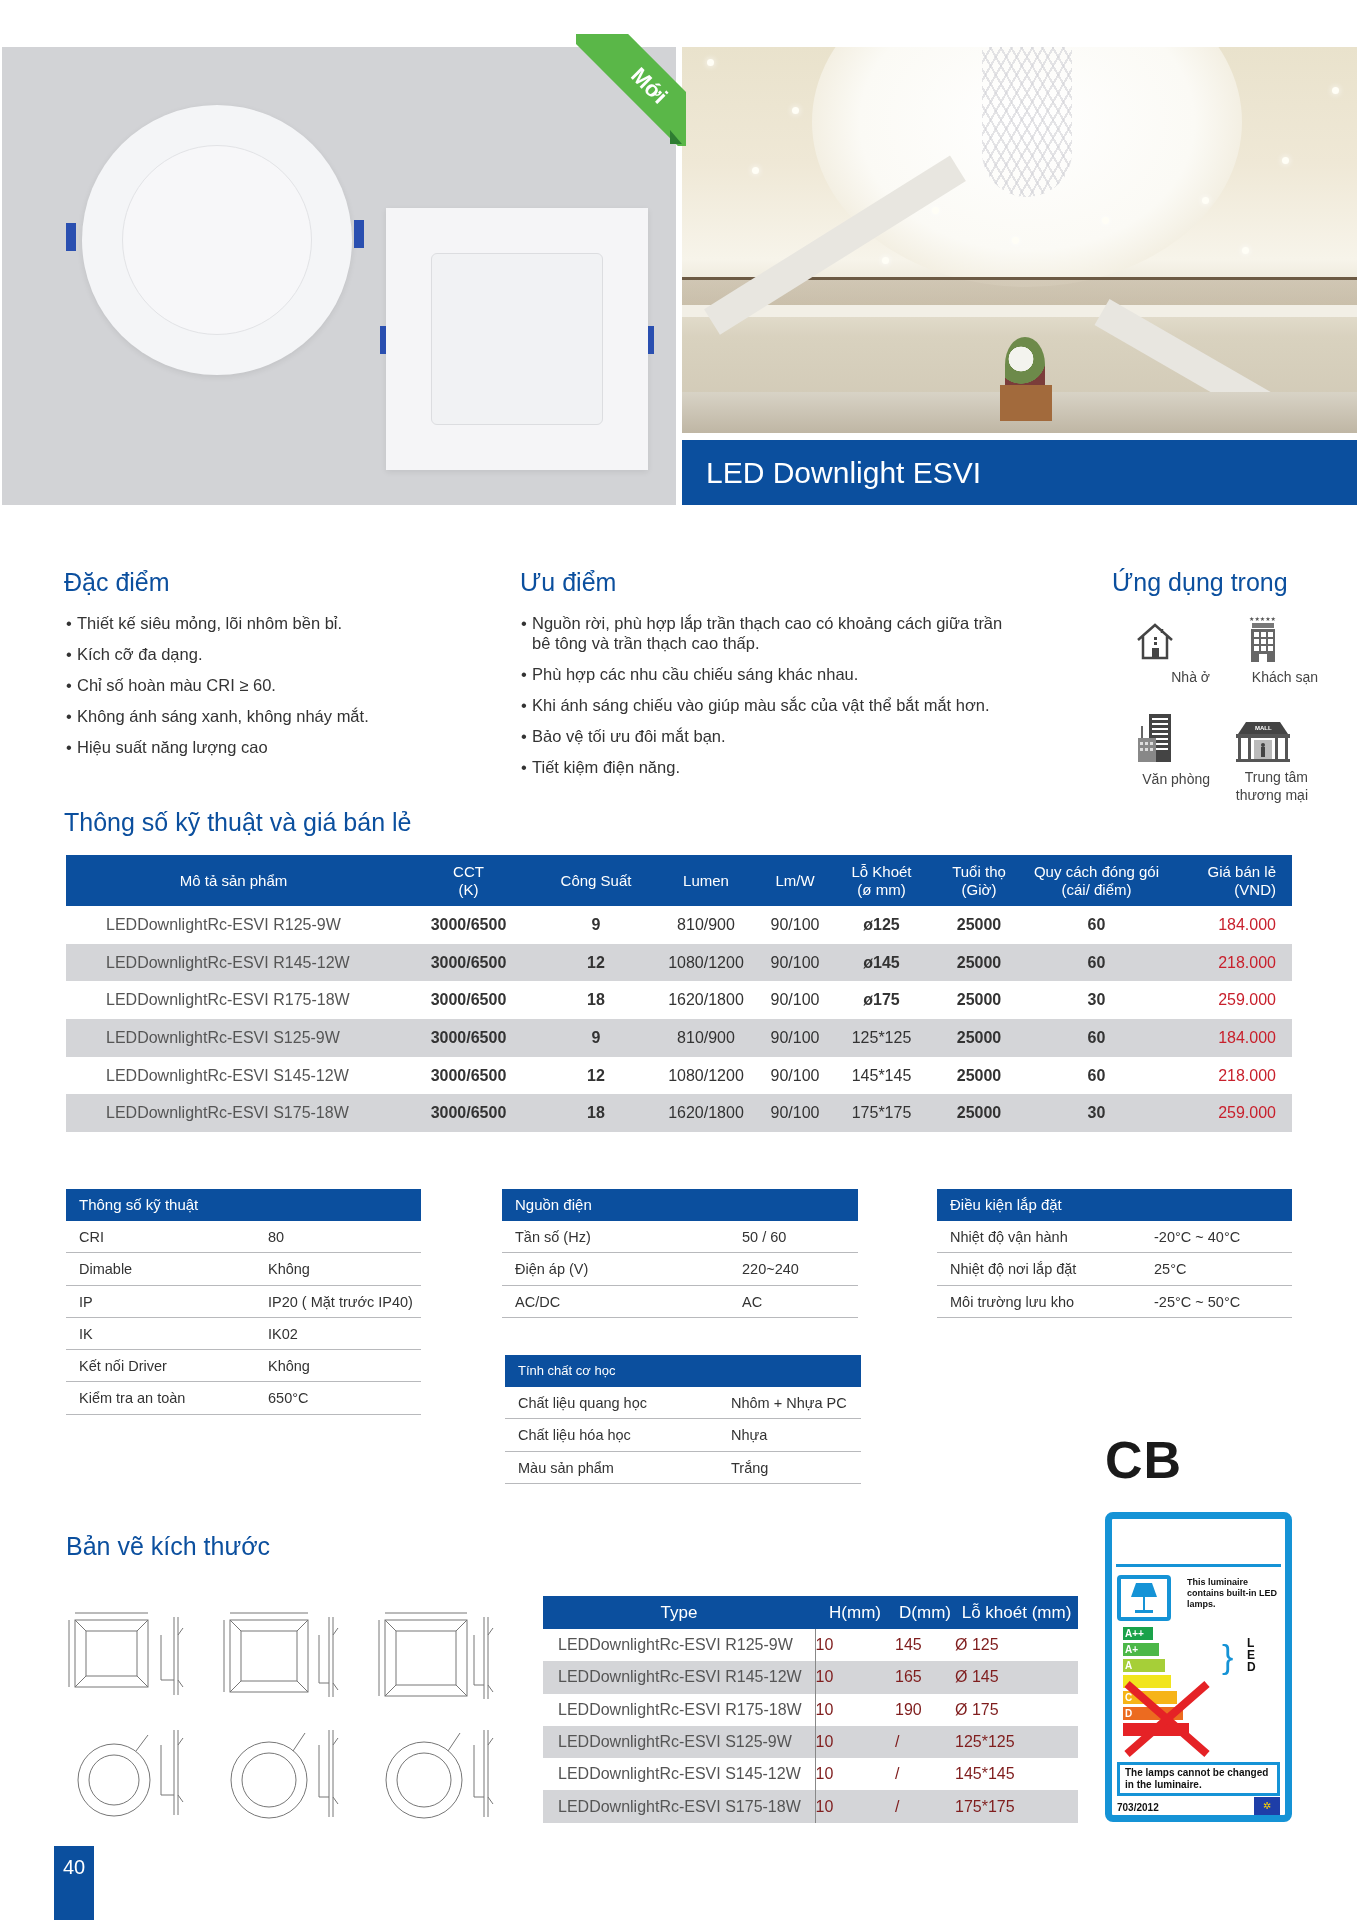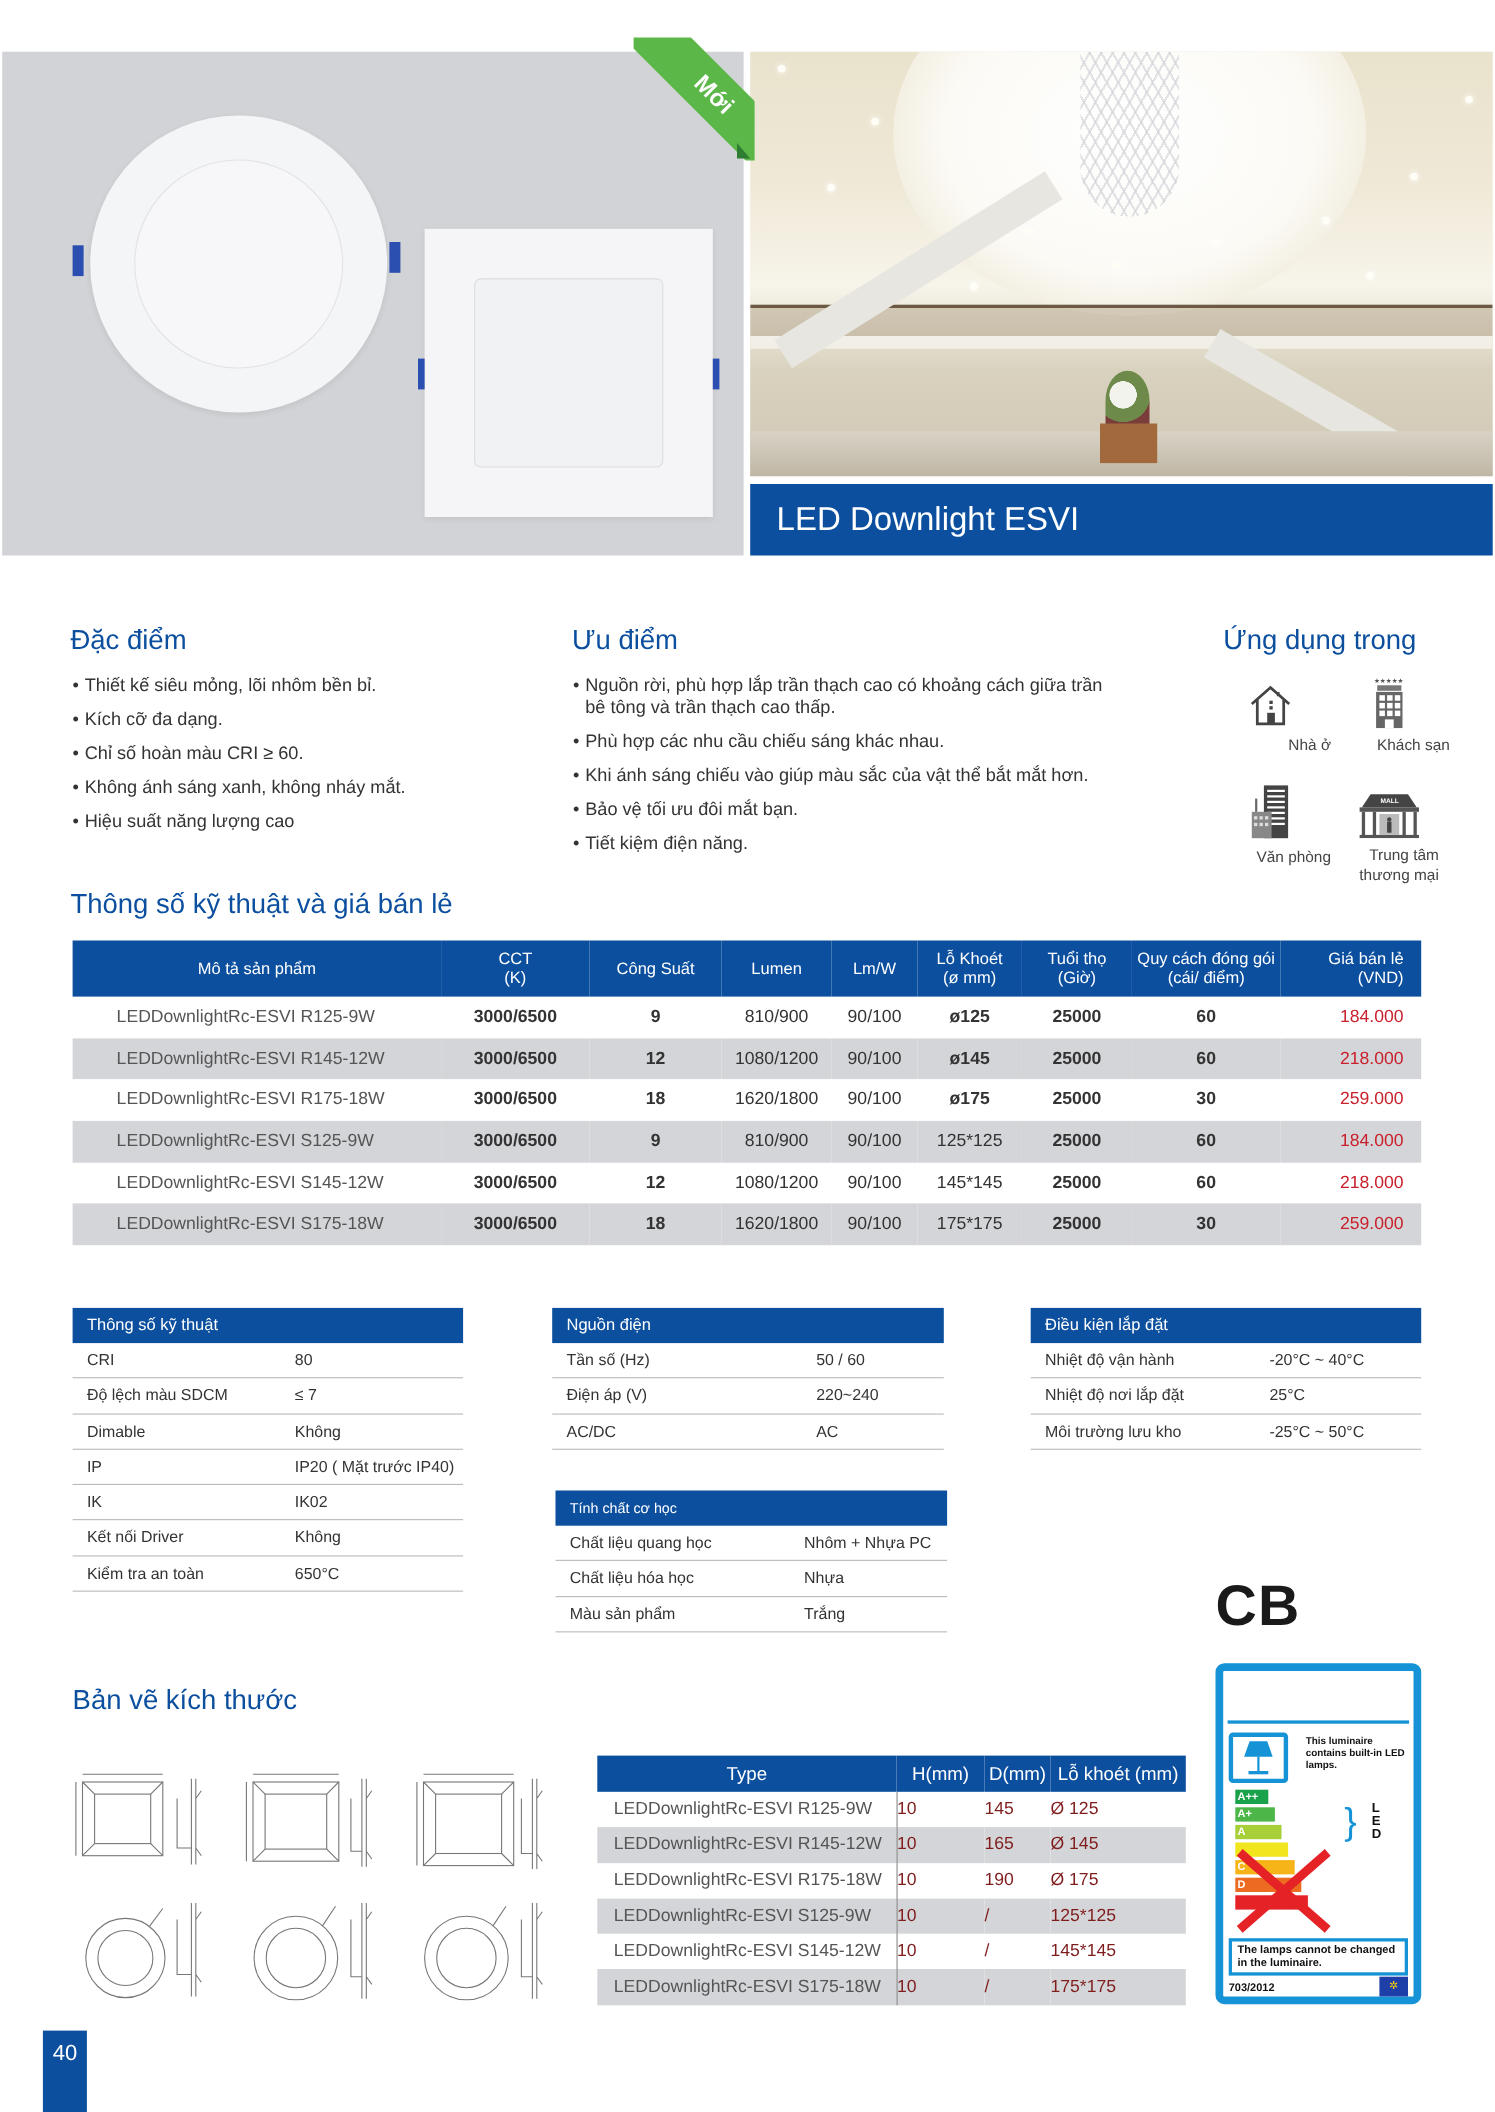--- a/index.html
+++ b/index.html
@@ -73,21 +73,21 @@
   .energy .lamp-box { position: absolute; left: 5px; top: 56px; width: 54px; height: 46px; border: 4px solid #1593d6; border-radius: 4px; }
   .energy .lamp-text { position: absolute; left: 75px; top: 58px; font-size: 9px; font-weight: bold; color: #111; line-height: 11px; width: 90px; }
   .energy .bar { position: absolute; left: 11px; height: 13px; color: #fff; font-size: 10px; font-weight: bold; padding-left: 2px; line-height: 13px; }
   .energy .led-brace { position: absolute; left: 110px; top: 120px; font-size: 34px; color: #1593d6; line-height: 34px; }
   .energy .led-letters { position: absolute; left: 135px; top: 118px; font-size: 12px; font-weight: 900; color: #111; line-height: 12px; width: 12px; }
   .energy .cross { position: absolute; left: 10px; top: 160px; width: 90px; height: 80px; }
   .energy .note-box { position: absolute; left: 5px; top: 243px; width: 163px; height: 34px; border: 3px solid #1593d6; font-size: 10px; font-weight: bold; color: #111; padding: 2px 5px; line-height: 12px; }
   .energy .reg { position: absolute; left: 5px; top: 283px; font-size: 10px; font-weight: bold; color: #111; }
   .energy .eu-flag { position: absolute; left: 142px; top: 278px; width: 26px; height: 18px; background: #1e3ea8; color: #ffd400; font-size: 10px; text-align: center; line-height: 18px; }
 
-  .page-num { left: 39px; top: 1846px; width: 40px; height: 74px; background: #0b4f9e; color: #fff; font-size: 20px; text-align: center; padding-top: 10px; }
+  .page-num { left: 54px; top: 1846px; width: 40px; height: 74px; background: #0b4f9e; color: #fff; font-size: 20px; text-align: center; padding-top: 10px; }
 </style>
 </head>
 <body>
 
 <div class="abs gray-panel"></div>
 <div class="abs round-light">
   <div class="inner"></div>
   <div class="clip" style="left:-16px; top:118px; height:28px;"></div>
   <div class="clip" style="left:272px; top:115px; height:28px;"></div>
 </div>
@@ -317,24 +317,20 @@
   </tbody>
 </table>
 
 <div class="abs spec" style="left:66px; top:1189px; width:355px;">
   <div class="head">Thông số kỹ thuật</div>
   <div class="row">
       <span class="k">CRI</span>
       <span class="v" style="left:202px">80</span>
     </div>
   <div class="row" style="position:relative">
-      <span class="k">Độ lệch màu SDCM</span>
-      <span class="v" style="left:202px">≤ 7</span>
-    </div>
-  <div class="row" style="position:relative">
       <span class="k">Dimable</span>
       <span class="v" style="left:202px">Không</span>
     </div>
   <div class="row" style="position:relative">
       <span class="k">IP</span>
       <span class="v" style="left:202px">IP20 ( Mặt trước IP40)</span>
     </div>
   <div class="row" style="position:relative">
       <span class="k">IK</span>
       <span class="v" style="left:202px">IK02</span>

